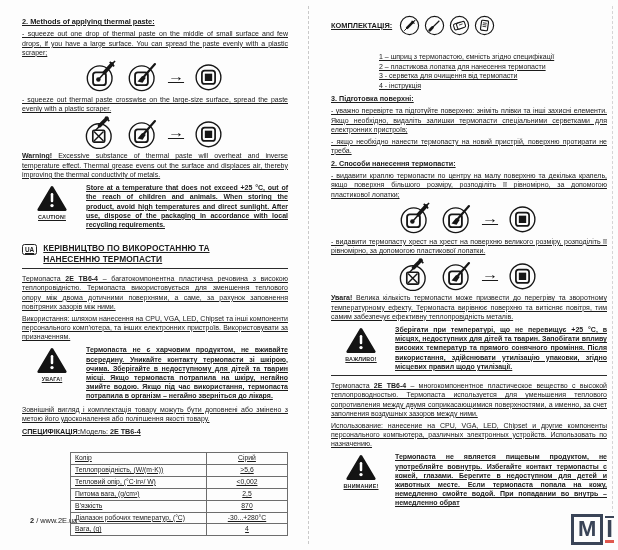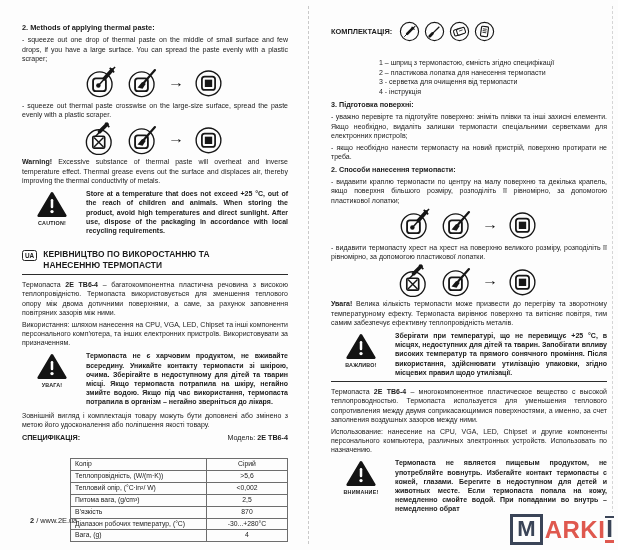--- a/index.html
+++ b/index.html
@@ -6,40 +6,40 @@
   body{
     width:618px;height:550px;position:relative;overflow:hidden;
     background:#fdfdfd;color:#1b1b1b;
     font-family:"Liberation Sans", sans-serif;
     font-size:7px;line-height:1.32;
     -webkit-font-smoothing:antialiased;
   }
   .defs{position:absolute;width:0;height:0;overflow:hidden;}
   .divider{position:absolute;left:308px;top:6px;bottom:6px;border-left:1px dashed #c9c9c9;}
   .edge-right{position:absolute;left:612px;top:6px;bottom:6px;border-left:1px dashed #d6d6d6;}
-  .col{position:absolute;top:21px;}
+  .col{position:absolute;top:15px;text-decoration:underline;}
   .col-left{left:22px;width:266px;}
   .col-right{left:331px;width:276px;}
   p{margin:2.5px 0;text-align:justify;}
   .h1{font-weight:bold;font-size:7.4px;margin:2px 0;}
   .h2{font-weight:bold;font-size:7.2px;margin:4px 0 1px;}
   .steps{display:flex;align-items:center;justify-content:center;gap:9px;margin:1px 0 2px;}
   .step-ic{width:33px;height:33px;display:block;}
   .arr{font-weight:900;font-size:14px;line-height:1;transform:scaleX(1.15);color:#111;}
   .alert{display:grid;grid-template-columns:60px 1fr;column-gap:4px;margin:4px 0;align-items:start;}
   .alert-ic{display:flex;flex-direction:column;align-items:center;padding-top:2px;}
   .alert-ic svg{width:30px;height:27px;display:block;}
   .alert-label{font-size:5.4px;font-weight:bold;margin-top:2px;letter-spacing:0.2px;}
   .alert-text{font-weight:bold;text-align:justify;}
   .lang-head{display:flex;gap:6px;align-items:flex-start;margin-top:14px;}
   .badge{display:inline-block;border:1.2px solid #222;border-radius:2.5px;padding:0.5px 2px;
          font-size:6.4px;font-weight:bold;line-height:1.25;margin-top:1px;}
   .lang-title{font-weight:bold;font-size:8.4px;line-height:1.3;letter-spacing:0.1px;}
   .rule{border-top:1.6px solid #2b2b2b;margin:3px 0 5px;}
-  .specline{display:flex;justify-content:space-between;align-items:baseline;margin:4px 0 15px;font-size:7.2px;}
+  .specline{display:flex;justify-content:flex-start;align-items:baseline;margin:4px 0 15px;font-size:7.2px;}
   table.spec{border-collapse:collapse;margin-left:48px;width:218px;font-size:6.8px;}
   table.spec td{border:0.9px solid #6d6d6d;padding:1px 4px;height:8.6px;}
   table.spec td.val{text-align:center;width:72px;}
   .komplekt{display:flex;align-items:center;gap:7px;margin-bottom:16px;}
   .komplekt .h1{margin:0;}
   .kit-icons{display:flex;gap:4px;align-items:center;}
   .kit-icons svg{width:21px;height:21px;display:block;}
   .kit-list{margin-left:48px;margin-bottom:4px;}
   .kit-list div{margin:0.5px 0;}
   .footer{position:absolute;left:30px;bottom:24px;font-size:7.4px;color:#222;}
@@ -321,15 +321,14 @@
     <div class="alert-text">Термопаста не является пищевым продуктом, не употребляйте вовнутрь. Избегайте контакт термопасты с кожей, глазами. Берегите в недоступном для детей и животных месте. Если термопаста попала на кожу, немедленно смойте водой. При попадании во внутрь – немедленно обрат</div>
   </div>
 </div>
 
 <div class="footer">
   <b>2</b><span>/ www.2E.ua</span>
 </div>
 
 <div class="watermark">
   <span class="wm-box">M</span>
-  <span class="wm-red">ARKI</span>
   <span class="wm-ii">I</span>
 </div>
 
 </body></html>

